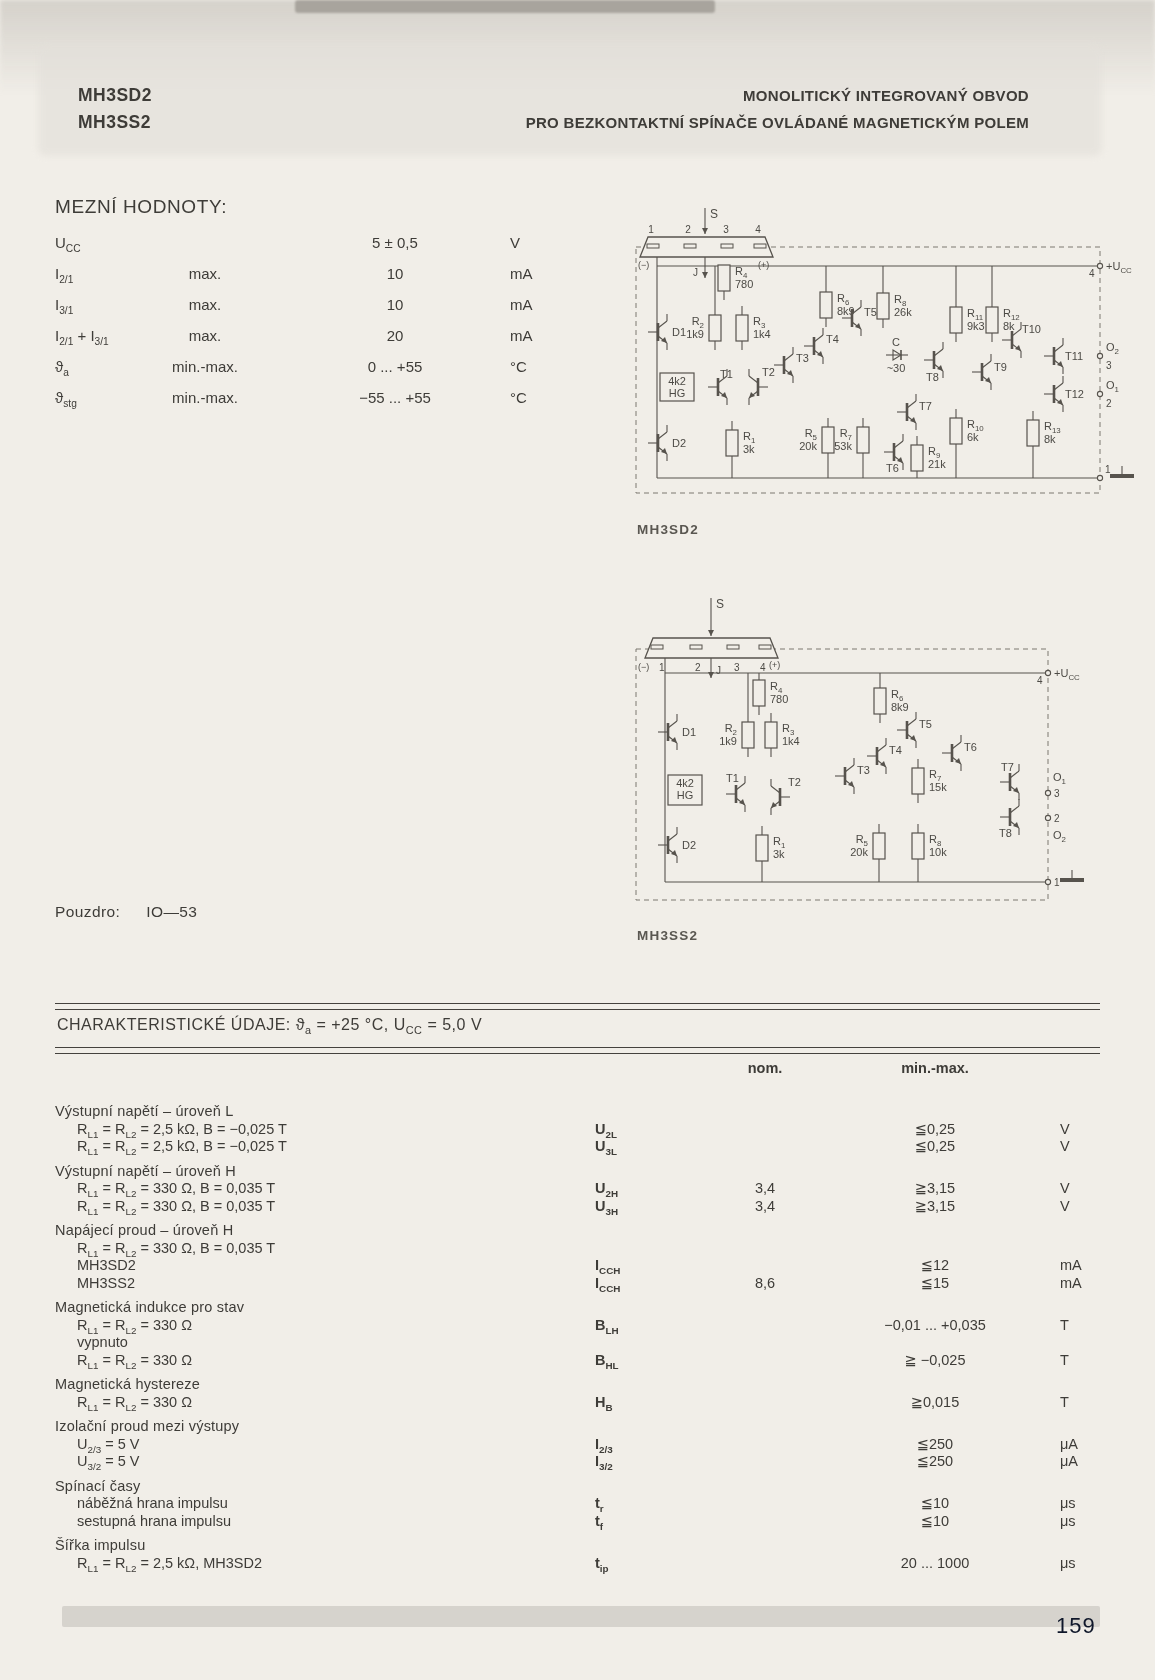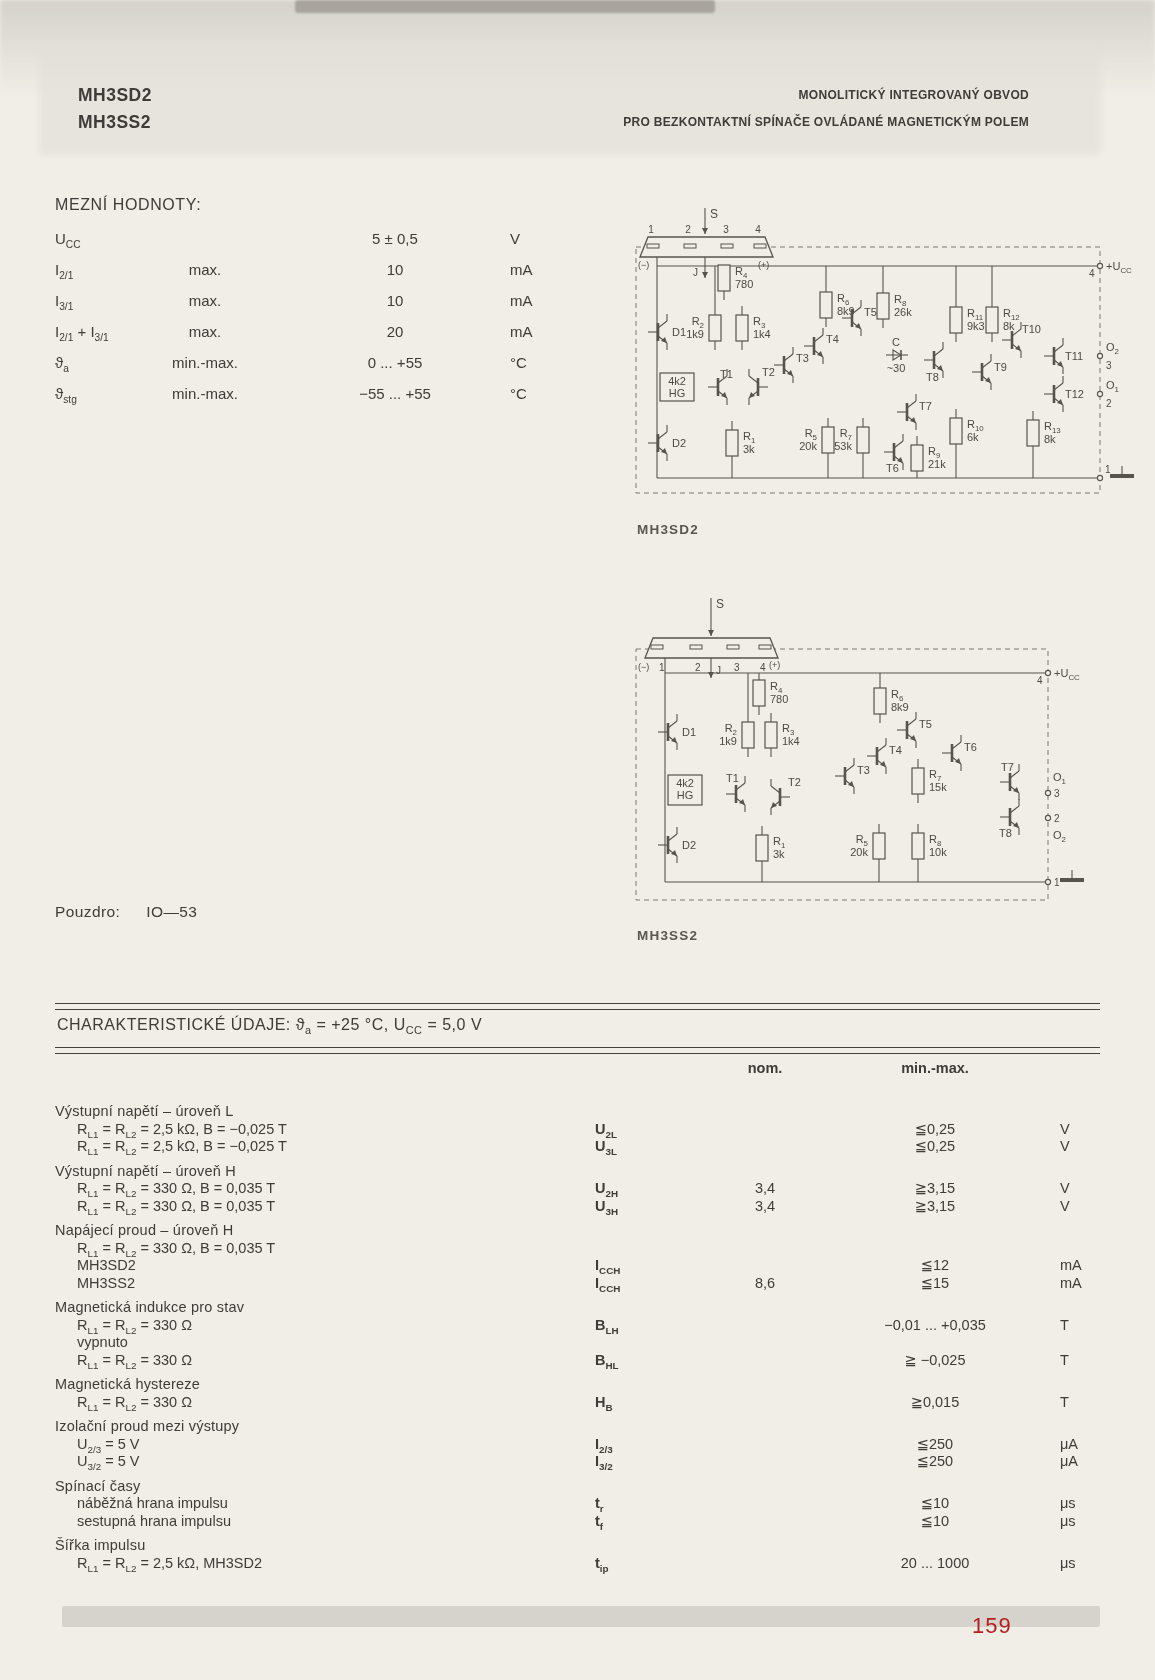--- a/index.html
+++ b/index.html
@@ -17,25 +17,25 @@
   
   .art{position:absolute;pointer-events:none;}
   .art-topwash{left:0;top:0;width:1155px;height:95px;
     background:linear-gradient(180deg,rgba(190,186,179,.55),rgba(190,186,179,0));filter:blur(2px);}
   .art-topstrip{left:295px;top:0;width:420px;height:13px;background:#9d9992;opacity:.8;filter:blur(1px);border-radius:3px;}
   .art-hdrwash{left:38px;top:44px;width:1064px;height:112px;background:#e3e0da;opacity:.65;filter:blur(3px);border-radius:8px;}
   .art-botbar{left:62px;top:1606px;width:1038px;height:21px;background:#d4d1cb;opacity:.95;border-radius:2px;}
 
   
   .hdr-left{position:absolute;left:78px;top:82px;font-size:17.5px;font-weight:bold;letter-spacing:.5px;line-height:27px;}
-  .hdr-right{position:absolute;right:126px;top:82px;font-size:12px;font-weight:bold;letter-spacing:.3px;line-height:27px;text-align:right;width:760px;}
+  .hdr-right{position:absolute;right:126px;top:82px;font-size:15px;font-weight:bold;letter-spacing:.3px;line-height:27px;text-align:right;width:760px;}
 
   
   #limits{position:absolute;left:55px;top:196px;width:540px;font-size:15px;}
-  .limits-title{font-size:16px;letter-spacing:.6px;margin-bottom:16px;}
+  .limits-title{font-size:19px;letter-spacing:.6px;margin-bottom:16px;}
   .l-row{position:relative;height:31px;}
   .l-sym{position:absolute;left:0;}
   .l-cond{position:absolute;left:90px;width:120px;text-align:center;}
   .l-val{position:absolute;left:270px;width:140px;text-align:center;}
   .l-unit{position:absolute;left:455px;}
 
   sub{font-size:.68em;line-height:0;}
 
   
   .schematic-svg{position:absolute;left:560px;}
@@ -62,21 +62,21 @@
   .ct-group{margin-top:7px;}
   .ct-group:first-child{margin-top:0;}
   .ct-gtitle{height:17.5px;letter-spacing:.2px;}
   .ct-row{position:relative;height:17.5px;}
   .ct-desc{position:absolute;left:22px;white-space:nowrap;}
   .ct-sym{position:absolute;left:540px;font-weight:bold;}
   .ct-nom{position:absolute;left:660px;width:100px;text-align:center;}
   .ct-mm{position:absolute;left:780px;width:200px;text-align:center;}
   .ct-unit{position:absolute;left:1005px;}
 
-  .page-num{position:absolute;left:972px;top:1613px;font-size:22px;letter-spacing:1px;color:#b91c1c;}
+  .page-num{position:absolute;left:1056px;top:1613px;font-size:22px;letter-spacing:1px;color:#0f172a;}
 </style>
 </head>
 <body>
 
 <div class="page">
 
   <div class="art art-topwash"></div>
   <div class="art art-topstrip"></div>
   <div class="art art-hdrwash"></div>
   <div class="art art-botbar"></div>

